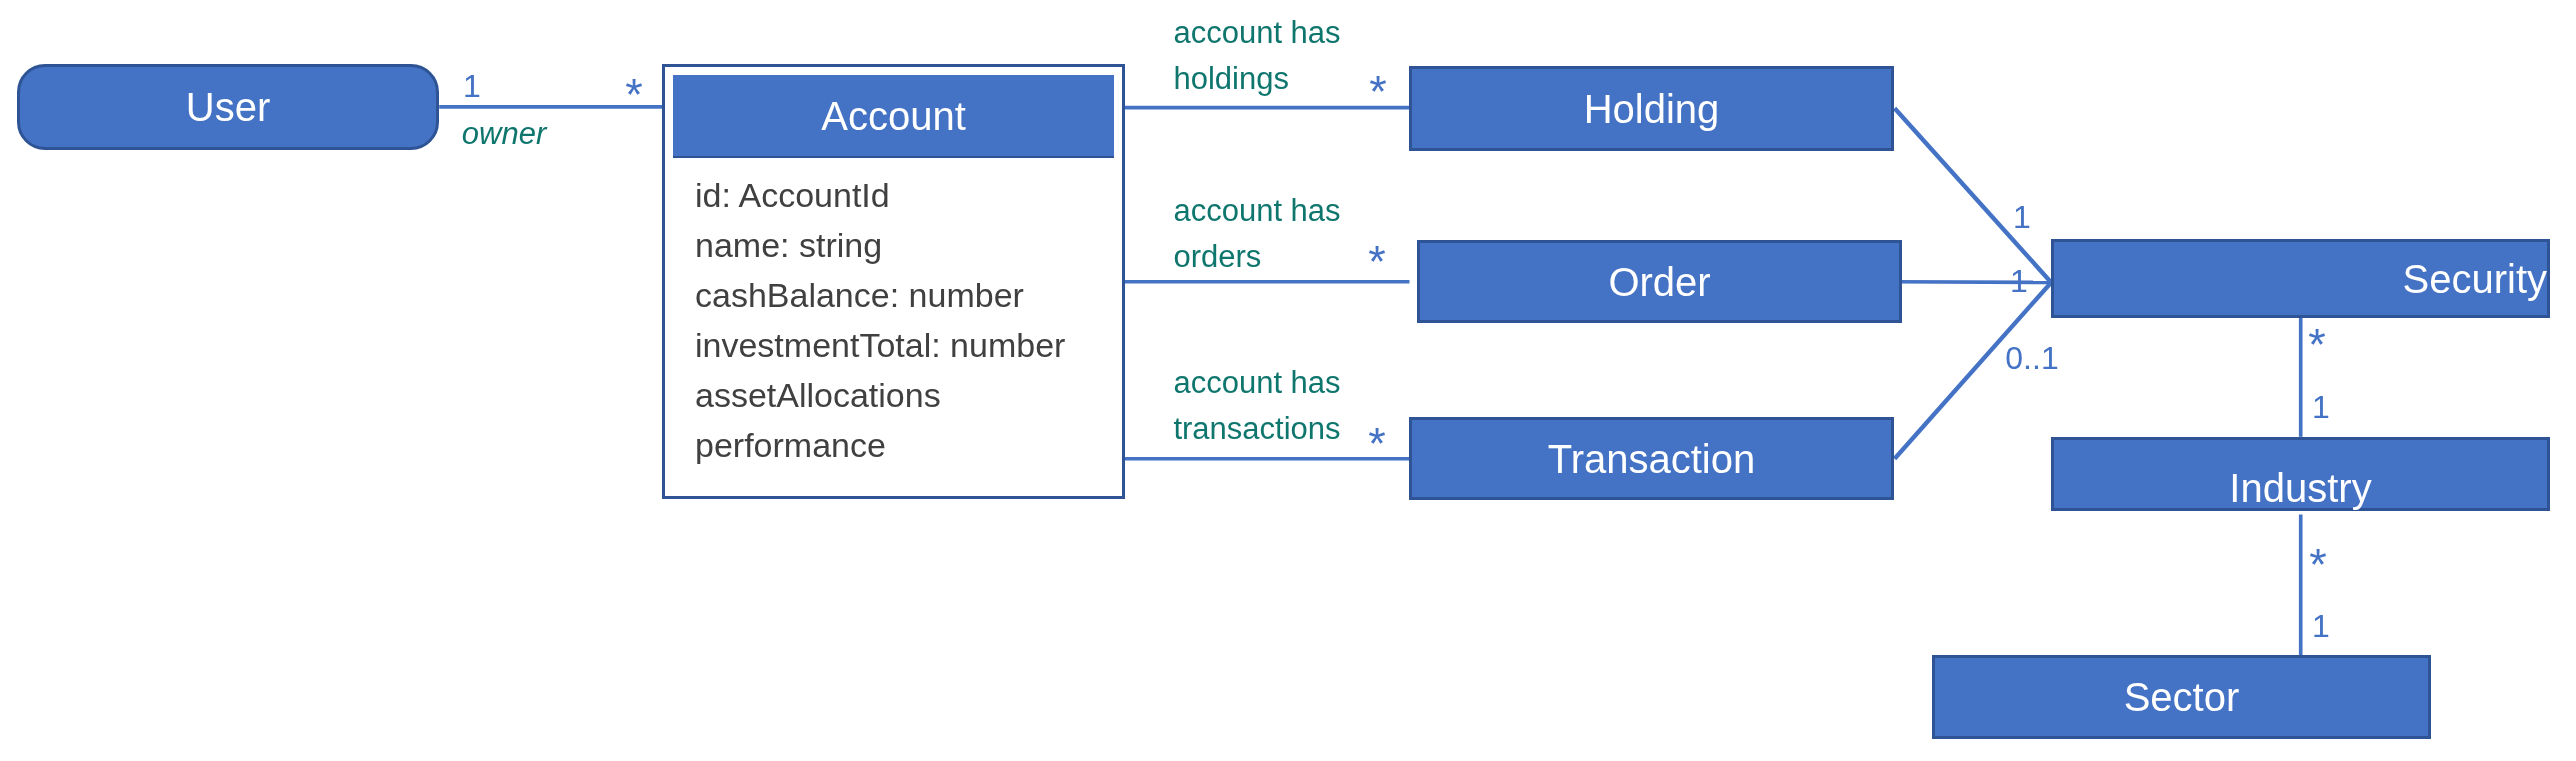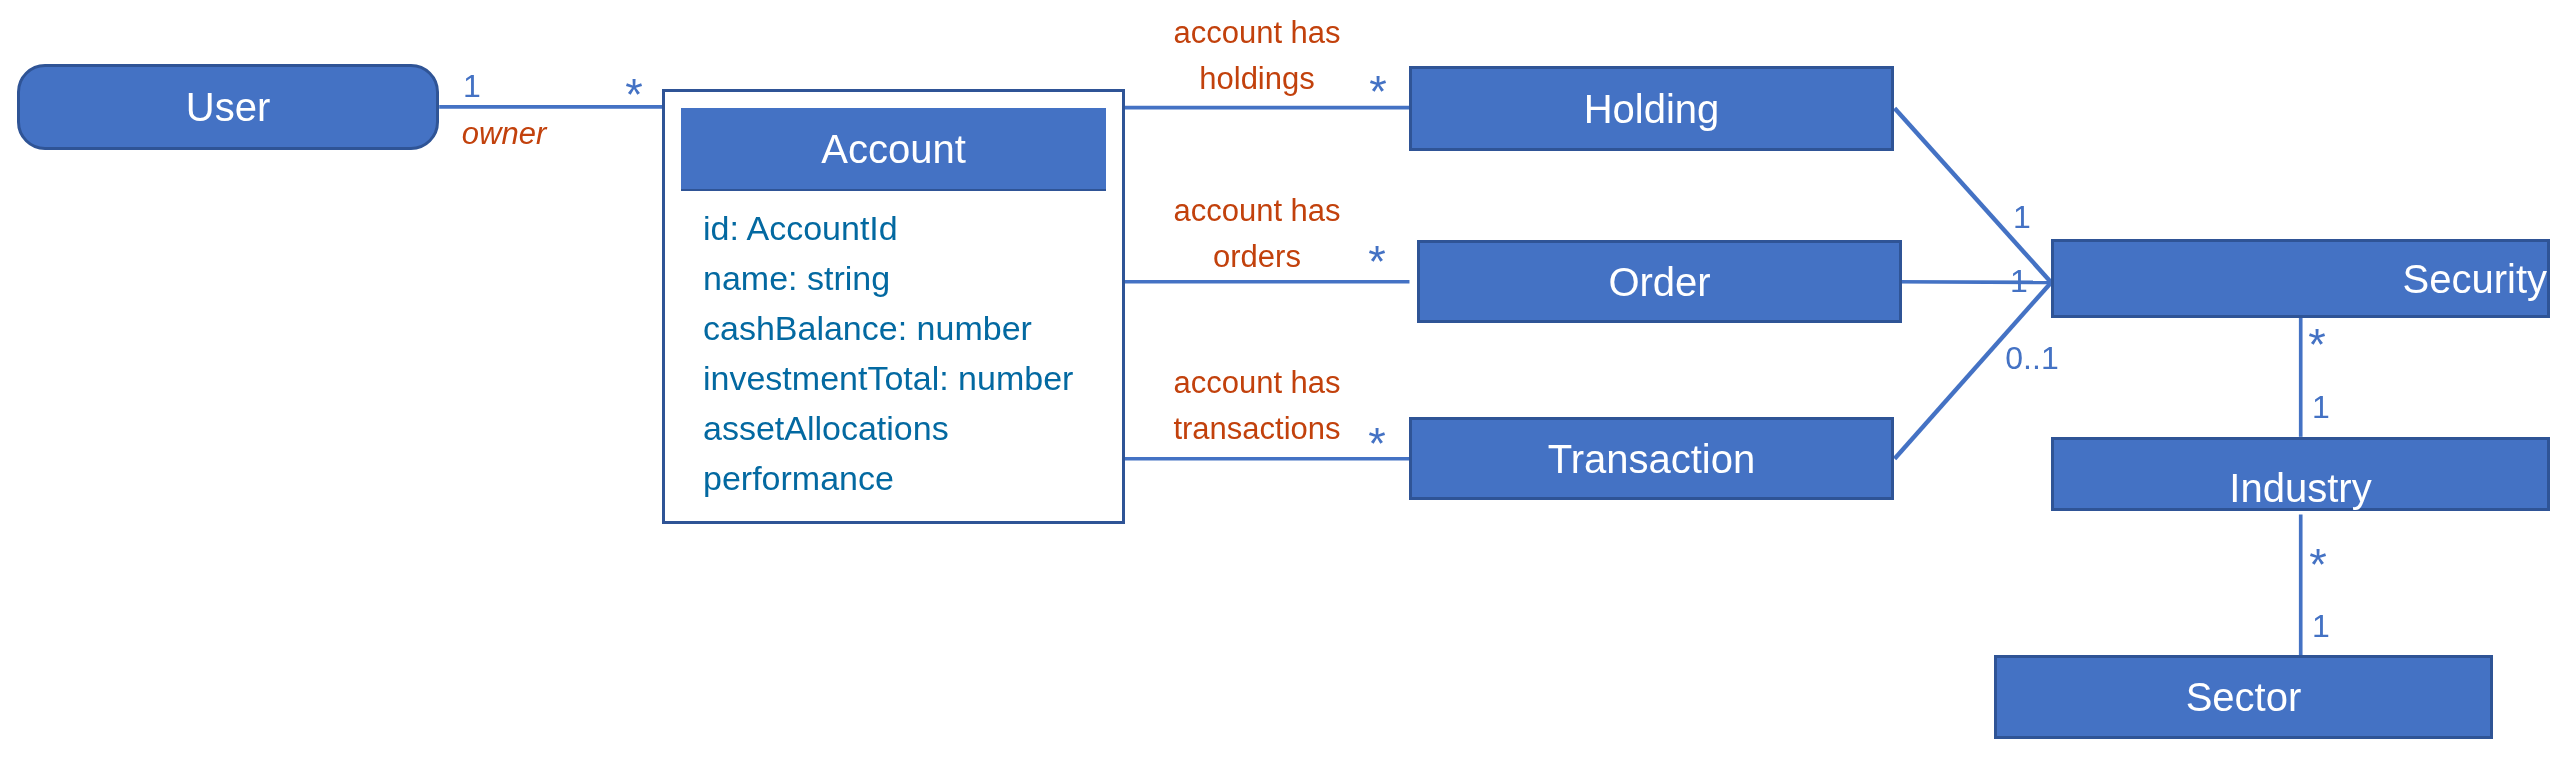--- a/index.html
+++ b/index.html
@@ -32,49 +32,47 @@
   }
   .etitle {
     color: #FFFFFF;
     font-size: 40px;
     line-height: 1;
     white-space: nowrap;
   }
   .ebox.compound {
     display: block;
     background: #FFFFFF;
-    padding: 16px;
-    margin-top: 25px;
+    padding: 8px;
   }
   .ehdr {
     box-sizing: border-box;
     width: 100%;
     height: 83px;
     background: #4472C4;
     border-bottom: 2.9px solid #2F5496;
     display: flex;
     align-items: center;
     justify-content: center;
   }
   .ebody {
     box-sizing: border-box;
     padding: 11.7px 7.3px 0 22px;
   }
   .attr {
-    color: #0369a1;
+    color: #404040;
     font-size: 34px;
     line-height: 50px;
     white-space: nowrap;
   }
   .lbl {
     position: absolute;
-    color: #c2410c;
+    color: #0f766e;
     font-size: 31px;
     line-height: 46px;
-    text-align: center;
     white-space: nowrap;
     transform: translateX(-50%);
   }
   .lbl.single {
     transform: translate(-50%, -50%);
     line-height: 1;
   }
   .mult {
     position: absolute;
     color: #4472C4;
@@ -139,21 +137,21 @@
   </div>
 
   <div class="ebox" style="left:2051px; top:239px; width:499px; height:79px;justify-content:flex-end;">
     <span class="etitle">Security</span>
   </div>
 
   <div class="ebox" style="left:2051px; top:437px; width:499px; height:74px;align-items:flex-end;">
     <span class="etitle">Industry</span>
   </div>
 
-  <div class="ebox" style="left:1994px; top:655px; width:499px; height:84px;">
+  <div class="ebox" style="left:1932px; top:655px; width:499px; height:84px;">
     <span class="etitle">Sector</span>
   </div>
 
   <div class="mult" style="left:472px; top:86px;">1</div>
   <div class="lbl single" style="left:504px; top:133px;font-style:italic;">owner</div>
   <div class="star" style="left:634px; top:94px;">*</div>
 
   <div class="lbl" style="left:1257px; top:10.2px;">
     <div>account has</div>
     <div>holdings</div>

